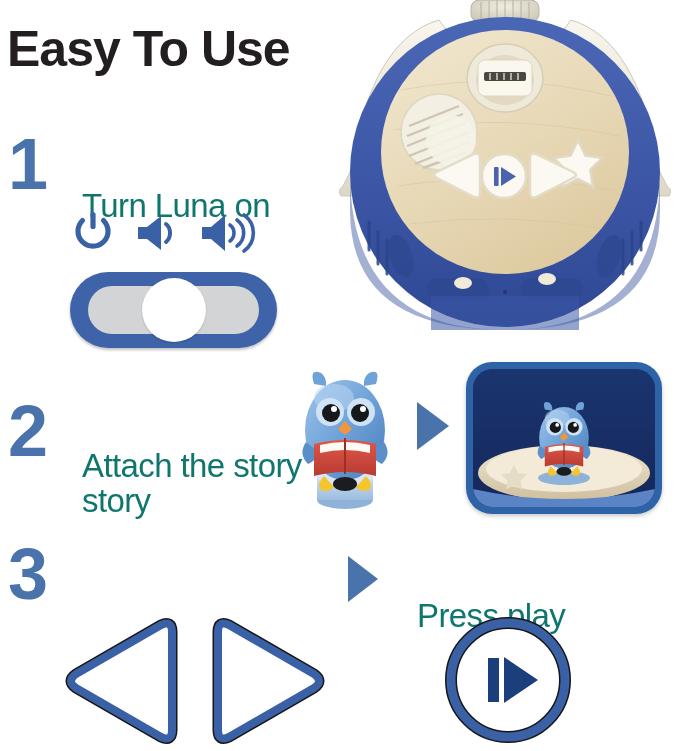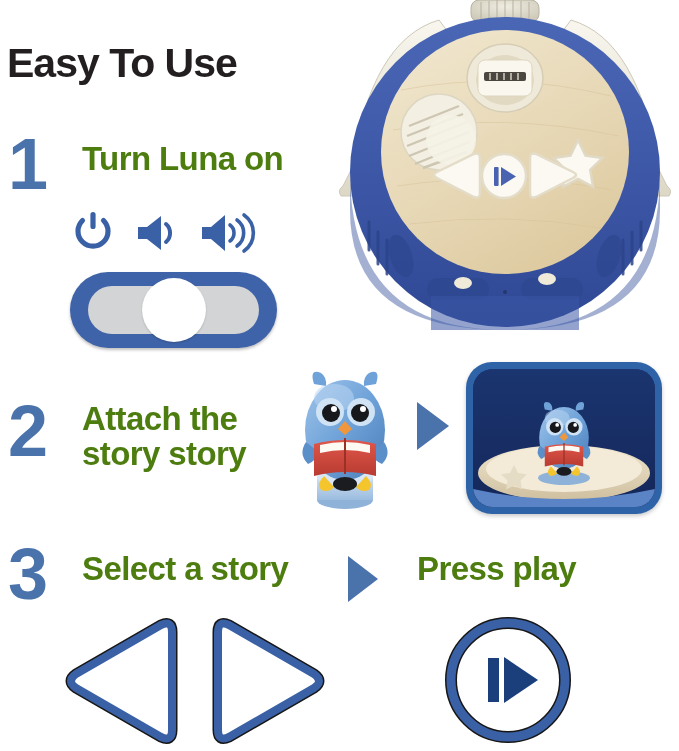--- a/index.html
+++ b/index.html
@@ -5,37 +5,37 @@
   html,body{margin:0;padding:0;background:#fff;}
   body{width:679px;height:751px;position:relative;overflow:hidden;
        font-family:"Liberation Sans", sans-serif;
        -webkit-font-smoothing:antialiased;}
 
   .stage{position:absolute;inset:0;}
 
   
   #title{
     position:absolute; left:7px; top:24px;
-    font-size:41px; font-weight:bold; letter-spacing:-1px;
-    color:#231f20; line-height:1; white-space:nowrap;margin-top:19px;
+    font-size:50px; font-weight:bold; letter-spacing:-1px;
+    color:#231f20; line-height:1; white-space:nowrap;
   }
 
   
   .step-num{
     position:absolute; color:#4a72ab; font-weight:bold;
     font-size:72px; line-height:1; letter-spacing:-3px;
   }
   #num1{left:8px;  top:128px;}
   #num2{left:8px;  top:395px;}
   #num3{left:8px;  top:538px;}
 
   
   .step-head{
-    position:absolute; color:#4d7c0f; font-weight:bold;
-    letter-spacing:-.6px; line-height:1.06; white-space:nowrap;
+    position:absolute; color:#0f766e; font-weight:normal;
+    letter-spacing:-.6px; line-height:1.06; white-space:nowrap;margin-top:47px;
   }
   #head1{left:82px; top:142px; font-size:33px;}
   #head2{left:82px; top:402px; font-size:33px; white-space:normal; width:225px;}
   #head3{left:82px; top:552px; font-size:33px;}
   #head3b{left:417px; top:552px; font-size:33px;text-align:right;}
 
   
   #icon-row{position:absolute; left:72px; top:208px; width:200px; height:46px;}
   #icon-row svg{position:absolute;}
   #ico-power{left:0;   top:2px;}
@@ -333,21 +333,20 @@
           <path d="M76 118 q8 8 3 14 q-8 3 -13 -3 z" fill="#f5c52e"></path>
           <ellipse cx="55" cy="126" rx="12" ry="7" fill="#1a1c20"></ellipse>
         </g>
 
         <path d="M0 120 Q91 140 182 120 L182 138 L0 138 Z" fill="#5b84c6"></path>
       </svg>
     </div>
   </div>
 
   <div class="step-num" id="num3">3</div>
-  <div class="step-head" id="head3">Select a story</div>
   <div class="step-head" id="head3b">Press play</div>
 
   <svg id="arrow3" width="36" height="50" viewBox="0 0 36 50">
     <path d="M3 2 L33 25 L3 48 Z" fill="#4a72ab"></path>
   </svg>
 
   <svg id="btn-prev" width="125" height="134" viewBox="0 0 125 134">
     <path d="M112 18 L112 116 Q112 128 101 123 L16 74 Q6 67 16 60 L101 11 Q112 6 112 18 Z" fill="#ffffff" stroke="#171717" stroke-width="11" stroke-linejoin="round"></path>
     <path d="M112 18 L112 116 Q112 128 101 123 L16 74 Q6 67 16 60 L101 11 Q112 6 112 18 Z" fill="#ffffff" stroke="#3a61a5" stroke-width="8" stroke-linejoin="round"></path>
   </svg>

